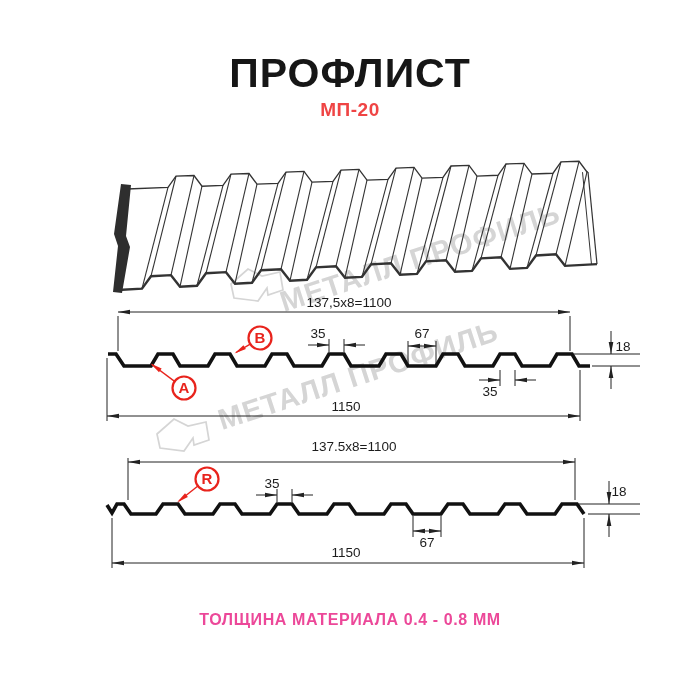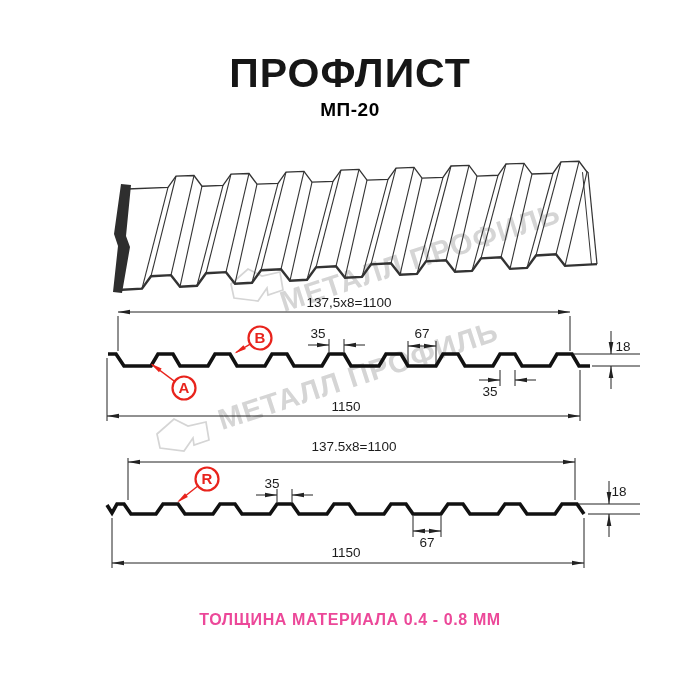--- a/index.html
+++ b/index.html
@@ -2,21 +2,21 @@
 <html style="--red: #e8231c; --wm: #d5d5d5; --line: #1c1c1c;"><head>
 <meta charset="utf-8">
 <style>
   :root{ --red:#e8231c; --wm:#d5d5d5; --line:#1c1c1c; }
   html,body{margin:0;padding:0;background:#fff;}
   .page{position:relative;width:700px;height:700px;background:#ffffff;overflow:hidden;
         font-family:"Liberation Sans",sans-serif;}
   .title{position:absolute;top:50px;left:0;right:0;text-align:center;
          font-size:41px;font-weight:800;letter-spacing:1px;color:#161616;}
   .subtitle{position:absolute;top:99px;left:0;right:0;text-align:center;
-         font-size:19px;font-weight:700;letter-spacing:.5px;color:#000000;}
+         font-size:19px;font-weight:700;letter-spacing:.5px;color:#ef4444;}
   .caption{position:absolute;top:611px;left:0;right:0;text-align:center;
          font-size:16px;font-weight:600;letter-spacing:.6px;color:#ec4899;}
   svg{position:absolute;left:0;top:0;}
   text{font-family:"Liberation Sans",sans-serif;}
   .dim{font-size:13.5px;fill:var(--line);text-anchor:middle;}
   .wm-text{font-size:29px;font-weight:700;fill:var(--wm);letter-spacing:1px;}
   .wm-logo{fill:none;stroke:var(--wm);stroke-width:1.7;}
   .red-label circle{fill:none;stroke:var(--red);stroke-width:2.2;}
   .red-label text{fill:var(--red);font-size:15px;font-weight:700;text-anchor:middle;}
 </style>

